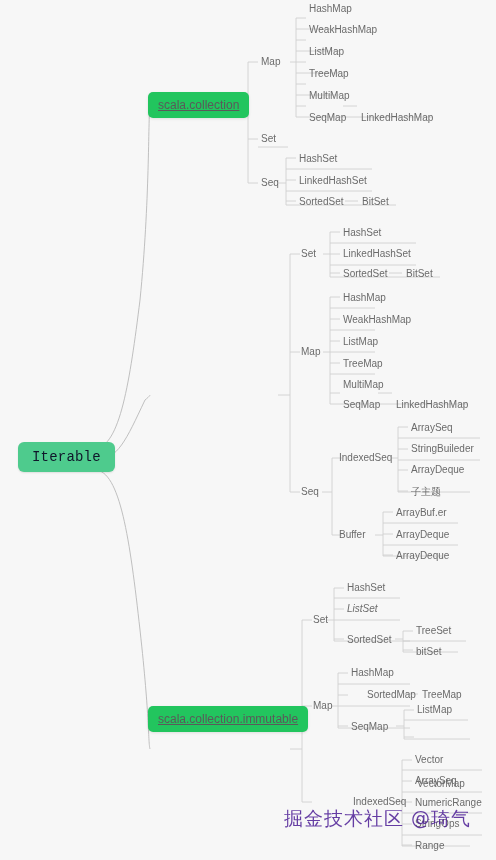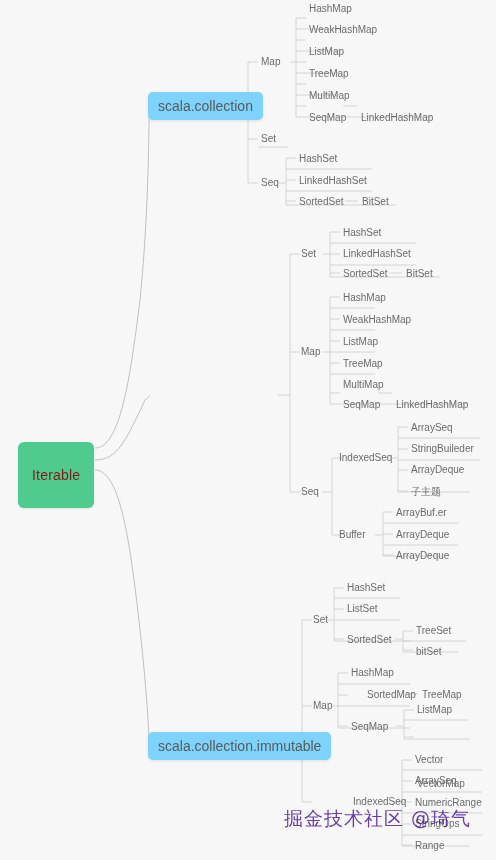--- a/index.html
+++ b/index.html
@@ -15,35 +15,37 @@
   .node{
     position:absolute;
     white-space:nowrap;
     color:#666;
     font-size:10.5px;
     line-height:1;
   }
   
   .root{
     background:#4ecb8d;
-    color:#7f1d1d;
+    color:#0f172a;
     font-size:14px;
-    padding:26px 14px;
+    padding:8px 14px;
     border-radius:6px;
     box-shadow:0 1px 2px rgba(0,0,0,.10);
     letter-spacing:.2px;
+    font-family:Liberation Mono, monospace;
   }
   
   .pkg{
-    background:#7dd3fc;
+    background:#22c55e;
     color:#5a5a5a;
-    font-size:14px;
+    font-size:12px;
     padding:7px 10px;
     border-radius:5px;
     box-shadow:0 1px 3px rgba(0,0,0,.10);
+    text-decoration:underline;
   }
   
   .leaf{
     color:#6b6b6b;
     font-size:10px;
     padding:3px 5px 4px 5px;
   }
   .grp{
     color:#6b6b6b;
     font-size:10px;
@@ -215,21 +217,21 @@
       <path d="M402,781 L412,781"></path>
       <path d="M402,802 L412,802"></path>
       <path d="M402,824 L412,824"></path>
       <path d="M402,845 L412,845"></path>
     </g>
   </svg>
 
   <div class="node root" style="left:18px;top:442px;">Iterable</div>
 
   <div class="node pkg" style="left:148px;top:92px;">scala.collection</div>
-  <div class="node pkg" style="left:148px;top:732px;text-align:center;">scala.collection.immutable</div>
+  <div class="node pkg" style="left:148px;top:706px;text-align:center;">scala.collection.immutable</div>
 
   <div class="node grp" style="left:256px;top:54px;">Map</div>
   <div class="node grp" style="left:256px;top:131px;">Set</div>
   <div class="node grp" style="left:256px;top:175px;">Seq</div>
 
   <div class="node leaf" style="left:304px;top:1px;">HashMap</div>
   <div class="node leaf" style="left:304px;top:22px;">WeakHashMap</div>
   <div class="node leaf" style="left:304px;top:44px;">ListMap</div>
   <div class="node leaf" style="left:304px;top:66px;">TreeMap</div>
   <div class="node leaf" style="left:304px;top:88px;">MultiMap</div>
@@ -268,21 +270,21 @@
 
   <div class="node leaf" style="left:391px;top:505px;">ArrayBuf.er</div>
   <div class="node leaf" style="left:391px;top:527px;">ArrayDeque</div>
   <div class="node leaf" style="left:391px;top:548px;">ArrayDeque</div>
 
   <div class="node grp" style="left:308px;top:612px;">Set</div>
   <div class="node grp" style="left:308px;top:698px;">Map</div>
   <div class="node grp" style="left:348px;top:794px;">IndexedSeq</div>
 
   <div class="node leaf" style="left:342px;top:580px;">HashSet</div>
-  <div class="node leaf" style="left:342px;top:601px;">ListSet</div>
+  <div class="node leaf" style="left:342px;top:601px;font-style:italic;">ListSet</div>
   <div class="node leaf" style="left:342px;top:632px;">SortedSet</div>
   <div class="node leaf" style="left:411px;top:623px;">TreeSet</div>
   <div class="node leaf" style="left:411px;top:644px;">bitSet</div>
 
   <div class="node leaf" style="left:346px;top:665px;">HashMap</div>
   <div class="node leaf" style="left:346px;top:687px;margin-left:16px;">SortedMap</div>
   <div class="node leaf" style="left:417px;top:687px;">TreeMap</div>
   <div class="node leaf" style="left:346px;top:719px;">SeqMap</div>
   <div class="node leaf" style="left:412px;top:702px;">ListMap</div>
   <div class="node leaf" style="left:412px;top:731px;margin-top:45px;">VectorMap</div>

